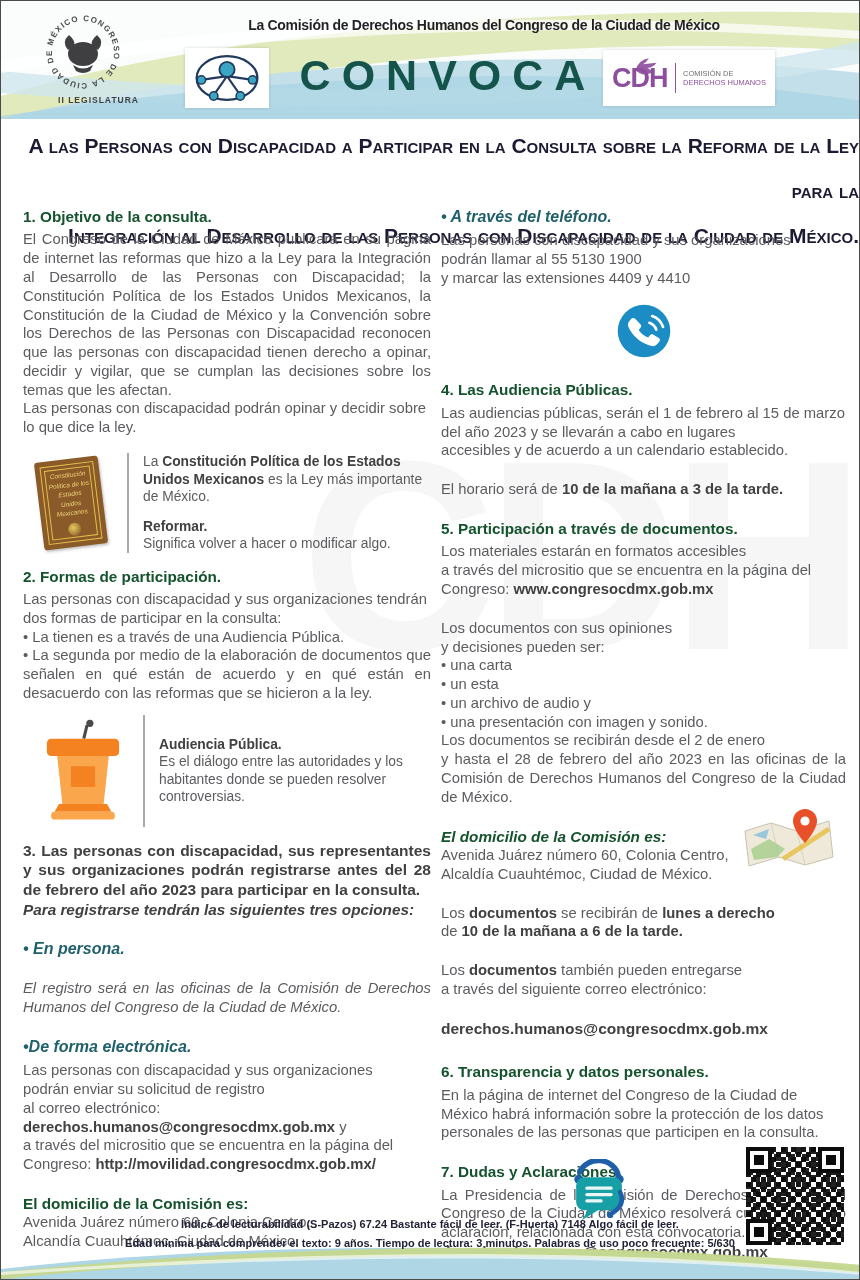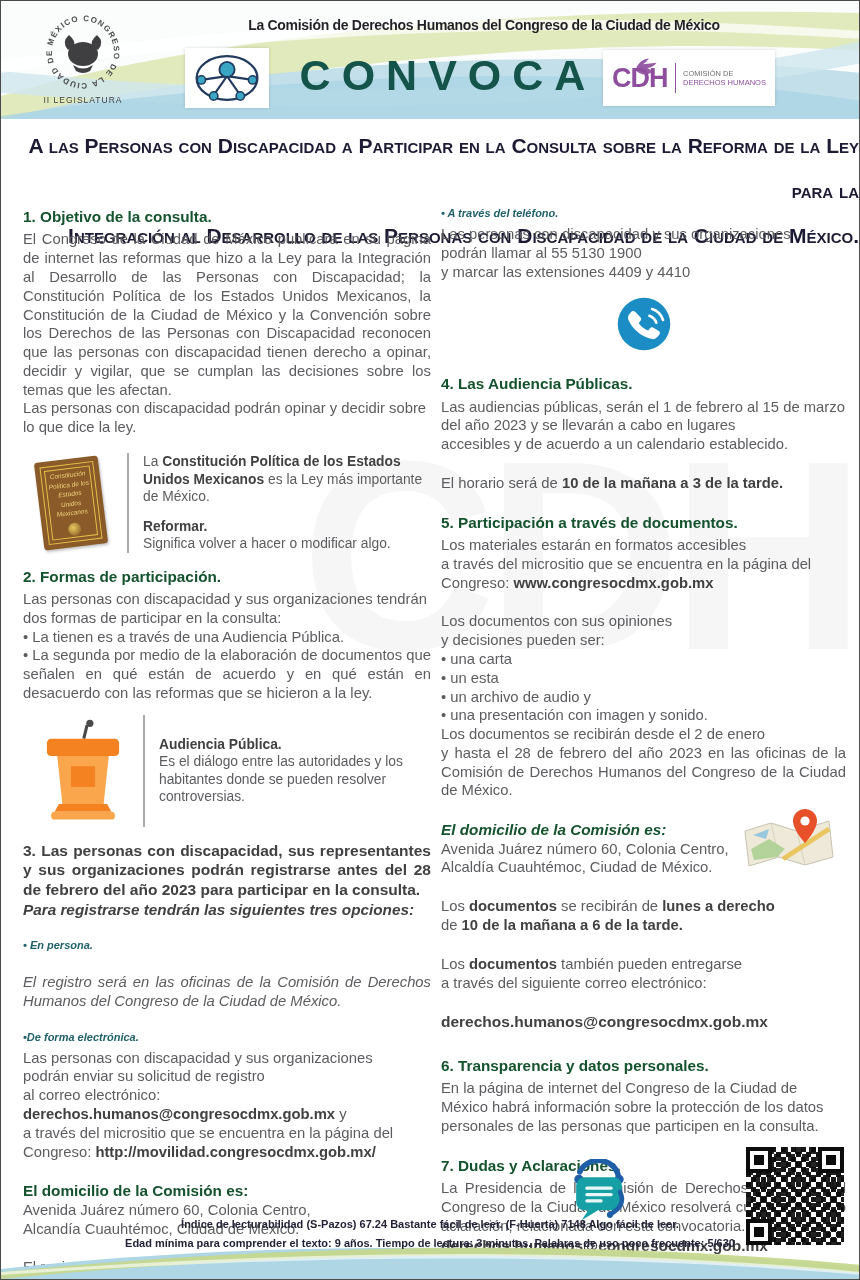--- a/index.html
+++ b/index.html
@@ -5,21 +5,21 @@
   * { margin:0; padding:0; box-sizing:border-box; }
   html,body { background:#8f959b; }
   body { font-family:"Liberation Sans","DejaVu Sans",sans-serif; }
   .page { position:relative; width:860px; height:1280px; margin:0 auto; background:#ffffff;
           border:1px solid #4a4a4a; overflow:hidden; }
 
   
   .band-top { position:absolute; top:0; left:0; width:860px; height:118px; z-index:1; }
   .band-top svg { display:block; }
   .seal { position:absolute; left:26px; top:8px; width:112px; text-align:center; z-index:3; }
-  .seal-caption { font-size:8.5px; font-weight:400; letter-spacing:1px; color:#3f3f41; margin-top:-4px; }
+  .seal-caption { font-size:8.5px; font-weight:700; letter-spacing:1px; color:#3f3f41; margin-top:-4px;text-align:right; }
   .page-title { position:absolute; left:130px; right:22px; top:16px; z-index:3; text-align:center;
                 font-size:14px; font-weight:700; color:#221f26; letter-spacing:-0.3px; }
   .access-box { position:absolute; left:184px; top:47px; width:84px; height:60px; background:#fff;
                 z-index:3; display:flex; align-items:center; justify-content:center;
                 box-shadow:0 0 3px rgba(0,0,0,.15); }
   .convoca { position:absolute; left:282px; width:330px; top:50px; z-index:3; text-align:center;
              font-size:43px; font-weight:800; letter-spacing:11px; color:#15544a; }
   .cdh-box { position:absolute; left:602px; top:49px; width:172px; height:56px; background:#fff; z-index:3;
              display:flex; align-items:center; justify-content:center; gap:7px;
              box-shadow:0 0 3px rgba(0,0,0,.15); }
@@ -38,21 +38,21 @@
                color:rgba(40,45,70,0.045); z-index:0; letter-spacing:-10px; }
 
   
   .col { position:absolute; top:206px; z-index:2; font-size:14.8px; line-height:1.27; color:#5b5c5f; }
   .col-left  { left:22px;  width:408px; }
   .col-right { left:440px; width:405px; }
   .h { font-size:15.3px; font-weight:700; color:#14532d; }
   .b { font-weight:700; color:#414042; }
   .it { font-style:italic; }
   .just { text-align:justify; }
-  .teal-h { font-weight:700; font-style:italic; color:#20606a; font-size:11px; }
+  .teal-h { font-weight:700; font-style:italic; color:#20606a; font-size:16px; }
   .mb4{margin-bottom:4px}.mb12{margin-bottom:12px}
   .mb16{margin-bottom:16px}.mb20{margin-bottom:20px}.mb24{margin-bottom:24px}
 
   
   .callout { display:flex; align-items:center; gap:14px; margin:10px 0 14px 14px; }
   .callout .vdiv { width:2px; align-self:stretch; background:#a7a9ac; }
   .callout .txt { flex:1; font-size:13.8px; }
   .book { width:64px; height:88px; background:#8a5a28; transform:rotate(-7deg); border-radius:3px;
           padding:5px; box-shadow:1px 2px 3px rgba(0,0,0,.25); flex:none; margin:4px 10px 4px 2px; }
   .book-inner { border:1.5px solid #e3bf4b; outline:1px solid #e3bf4b; outline-offset:-5px; height:100%;

